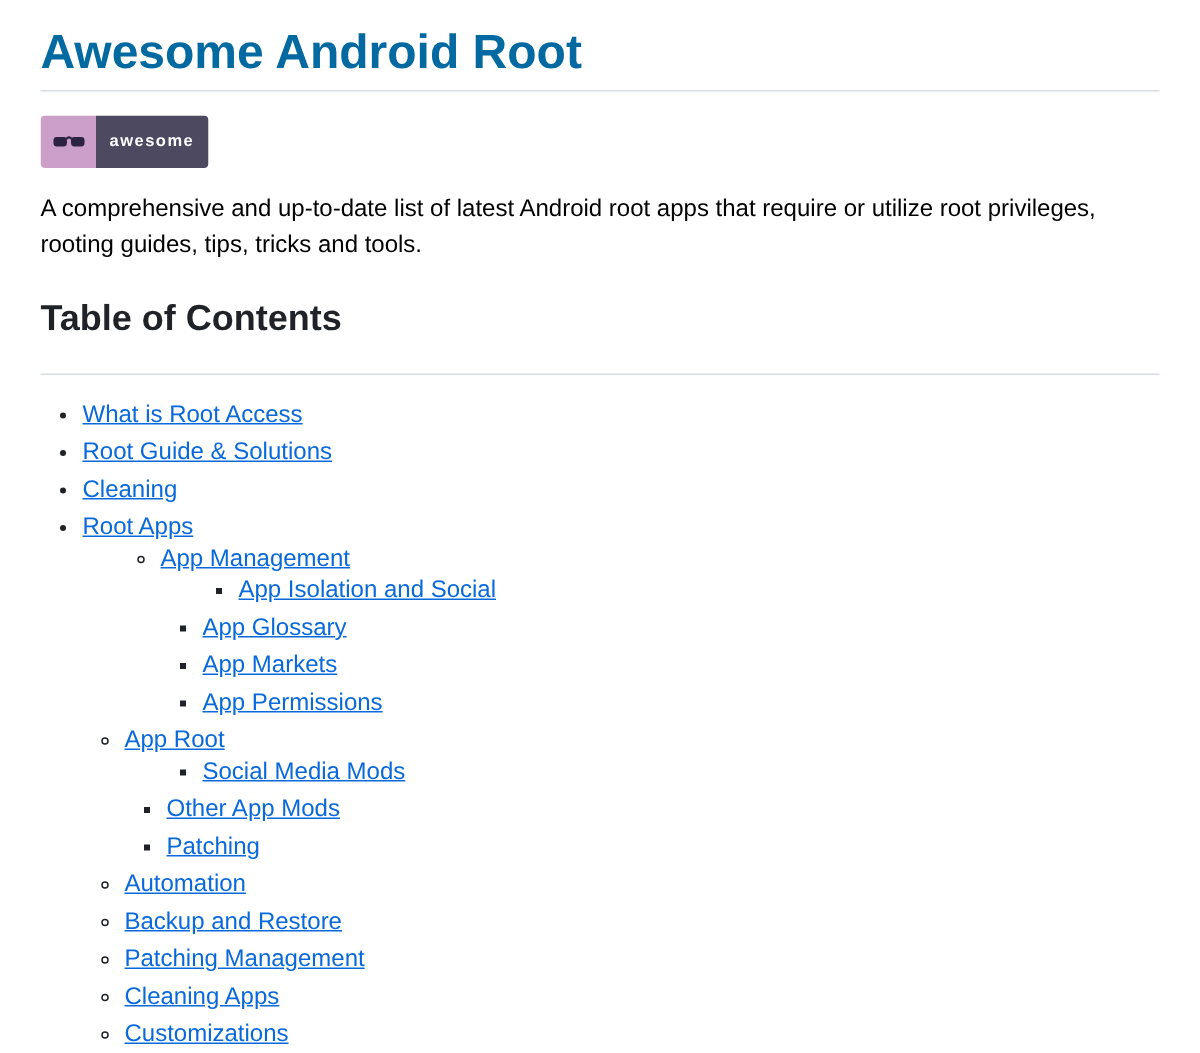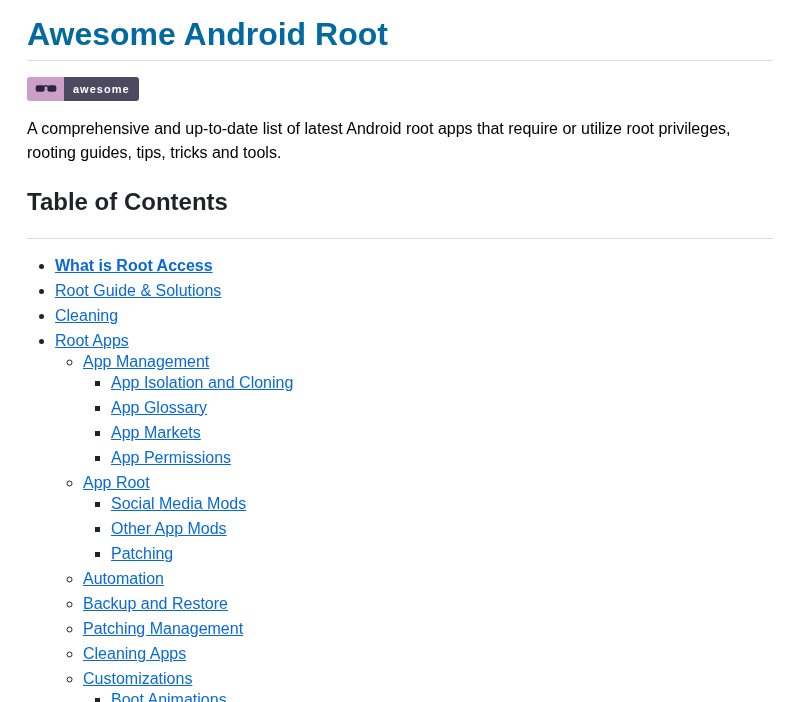--- a/index.html
+++ b/index.html
@@ -22,21 +22,21 @@
     font-weight: 600;
     line-height: 1.15;
     color: #0369a1;
     padding-bottom: 7px;
     border-bottom: 1px solid #d8dee4;
   }
   .badge-row { margin: 16px 0; }
   .badge {
     display: inline-flex;
     align-items: stretch;
-    height: 24px;
+    height: 35px;
     border-radius: 3px;
     overflow: hidden;
     text-decoration: none;
     vertical-align: middle;
   }
   .badge-left {
     background: #cb9fc7;
     width: 37px;
     display: flex;
     align-items: center;
@@ -72,22 +72,22 @@
     padding-left: 28px;
   }
   ul.toc-list { list-style-type: disc; }
   ul.toc-list ul { list-style-type: circle; }
   ul.toc-list ul ul { list-style-type: square; }
   ul.toc-list li {
     font-size: 16px;
     line-height: 21px;
     margin-top: 4px;
   }
-  ul.toc-list > li:first-child { margin-top: 16px; font-weight: bold; }
-  ul.toc-list ul > li:first-child { margin-top: 0; }
+  ul.toc-list > li:first-child { margin-top: 16px; }
+  ul.toc-list ul > li:first-child { margin-top: 0; margin-left: 24px; }
   ul.toc-list a {
     color: #0969da;
     text-decoration: underline;
   }
 </style>
 </head>
 <body>
 
 <div class="container">
 
@@ -120,21 +120,21 @@
     <li>
       <a href="#">Cleaning</a>
     </li>
     <li>
       <a href="#">Root Apps</a>
       <ul>
         <li>
           <a href="#">App Management</a>
           <ul>
             <li>
-              <a href="#">App Isolation and Cloning</a>
+              <a href="#">App Isolation and Social</a>
             </li>
             <li>
               <a href="#">App Glossary</a>
             </li>
             <li>
               <a href="#">App Markets</a>
             </li>
             <li>
               <a href="#">App Permissions</a>
             </li>

